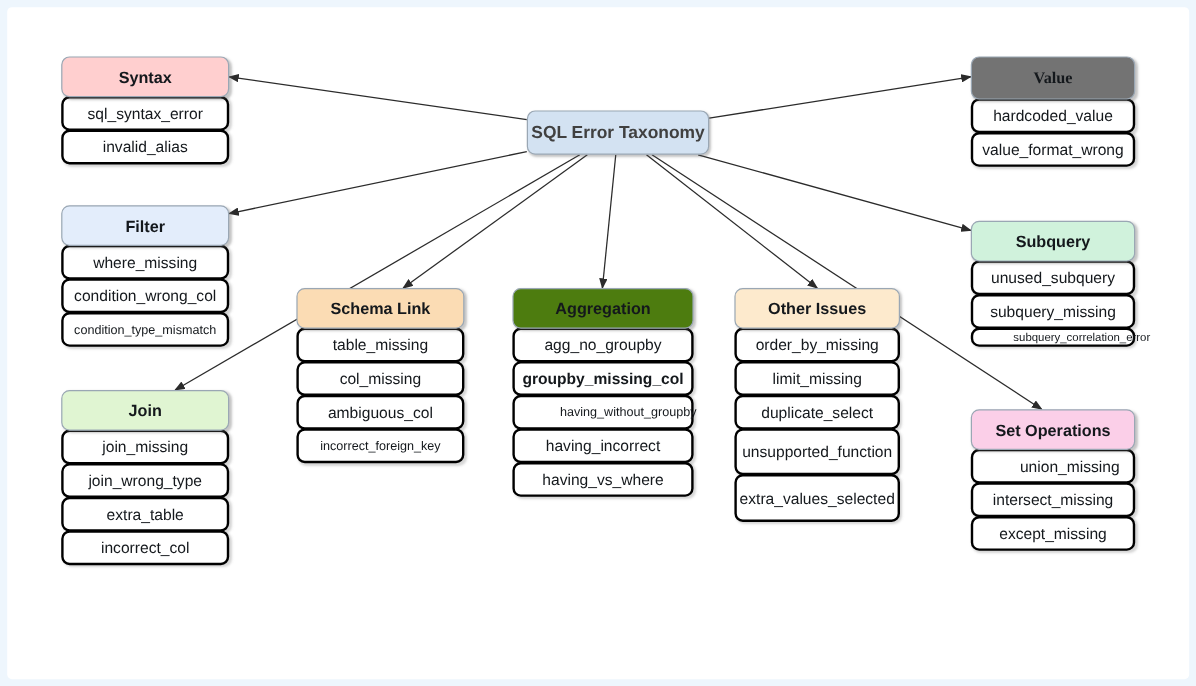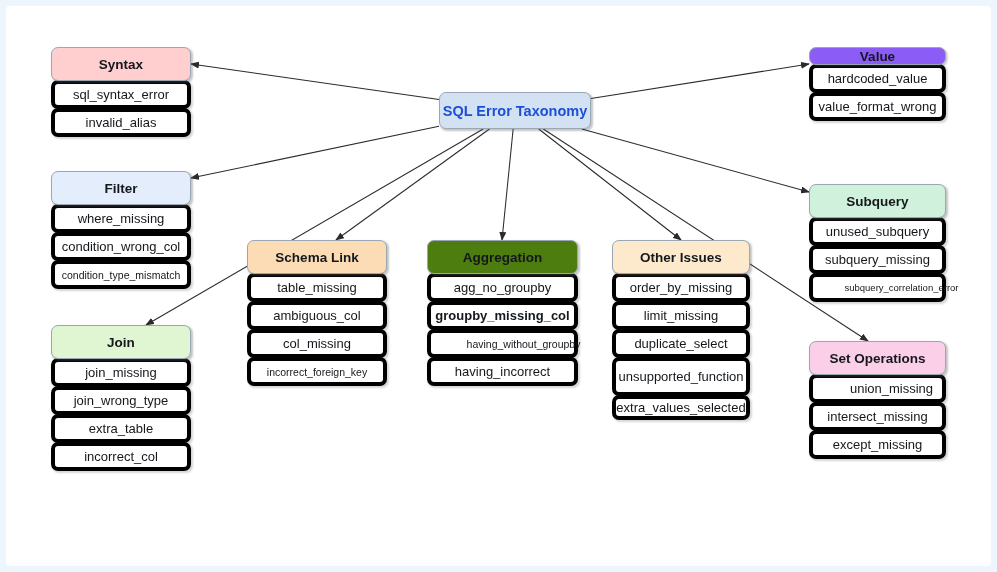--- a/index.html
+++ b/index.html
@@ -34,21 +34,21 @@
     position: absolute;
     box-sizing: border-box;
     background: #d3e2f2;
     border: 1px solid #9aa7b4;
     border-radius: 7px;
     display: flex;
     align-items: center;
     justify-content: center;
     font-size: 14.5px;
     font-weight: bold;
-    color: #1d4ed8;
+    color: #404040;
     box-shadow: 1.5px 1.5px 2px rgba(90,90,90,0.35);
   }
   .group {
     position: absolute;
     box-sizing: border-box;
   }
   .cat-header {
     box-sizing: border-box;
     border: 1px solid #9aa7b4;
     border-radius: 7px;
@@ -58,21 +58,21 @@
     font-size: 13.5px;
     font-weight: bold;
     color: #14181c;
     box-shadow: 1.5px 1.5px 2px rgba(90,90,90,0.35);
     position: relative;
     z-index: 2;
   }
   .leaf {
     box-sizing: border-box;
     background: #ffffff;
-    border: 4px solid #000000;
+    border: 2px solid #000000;
     border-radius: 7px;
     display: flex;
     align-items: center;
     justify-content: center;
     font-size: 13px;
     color: #14181c;
     box-shadow: 1.5px 1.5px 2px rgba(120,120,120,0.30);
     position: relative;
     margin-top: -1px;
   }
@@ -124,49 +124,50 @@
       <div class="group" style="left: 45px; top: 319px; width: 140px;">
         <div class="cat-header" style="height: 34px; background: rgb(224, 245, 210);">Join</div>
         <div class="leaf" style="height: 29px;">join_missing</div>
         <div class="leaf" style="height: 29px;">join_wrong_type</div>
         <div class="leaf" style="height: 29px;">extra_table</div>
         <div class="leaf" style="height: 29px;">incorrect_col</div>
       </div>
       <div class="group" style="left: 241px; top: 234px; width: 140px;">
         <div class="cat-header" style="height: 34px; background: rgb(251, 220, 180);">Schema Link</div>
         <div class="leaf" style="height: 29px;">table_missing</div>
+        <div class="leaf" style="height: 29px;">col_missing</div>
         <div class="leaf" style="height: 29px;">ambiguous_col</div>
-        <div class="leaf" style="height: 29px;">col_missing</div>
         <div class="leaf small" style="height: 29px;">incorrect_foreign_key</div>
       </div>
       <div class="group" style="left: 421px; top: 234px; width: 151px;">
         <div class="cat-header" style="height: 34px; background: #4d7c0f;">Aggregation</div>
         <div class="leaf" style="height: 29px;">agg_no_groupby</div>
         <div class="leaf" style="height: 29px; font-weight: bold;">groupby_missing_col</div>
         <div class="leaf small" style="height: 29px; padding-left: 42px;">having_without_groupby</div>
         <div class="leaf" style="height: 29px;">having_incorrect</div>
+        <div class="leaf" style="height: 29px;">having_vs_where</div>
       </div>
       <div class="group" style="left: 606px; top: 234px; width: 138px;">
         <div class="cat-header" style="height: 34px; background: rgb(253, 234, 205);">Other Issues</div>
         <div class="leaf" style="height: 29px;">order_by_missing</div>
         <div class="leaf" style="height: 29px;">limit_missing</div>
         <div class="leaf" style="height: 29px;">duplicate_select</div>
         <div class="leaf" style="height: 39px;">unsupported_function</div>
-        <div class="leaf" style="height: 25px;">extra_values_selected</div>
+        <div class="leaf" style="height: 40px;">extra_values_selected</div>
       </div>
       <div class="group" style="left: 803px; top: 41px; width: 137px;">
-        <div class="cat-header" style="height: 18px; background: #8b5cf6;">Value</div>
+        <div class="cat-header" style="height: 36px; background: #737373; font-family: Liberation Serif, serif;">Value</div>
         <div class="leaf" style="height: 29px;">hardcoded_value</div>
         <div class="leaf" style="height: 29px;">value_format_wrong</div>
       </div>
       <div class="group" style="left: 803px; top: 178px; width: 137px;">
         <div class="cat-header" style="height: 34px; background: rgb(208, 242, 220);">Subquery</div>
         <div class="leaf" style="height: 29px;">unused_subquery</div>
         <div class="leaf" style="height: 29px;">subquery_missing</div>
-        <div class="leaf tiny" style="height: 29px; padding-left: 48px;">subquery_correlation_error</div>
+        <div class="leaf tiny" style="height: 16px; padding-left: 48px;">subquery_correlation_error</div>
       </div>
       <div class="group" style="left: 803px; top: 335px; width: 137px;">
         <div class="cat-header" style="height: 34px; background: rgb(251, 207, 232);">Set Operations</div>
         <div class="leaf" style="height: 29px; padding-left: 28px;">union_missing</div>
         <div class="leaf" style="height: 29px;">intersect_missing</div>
         <div class="leaf" style="height: 29px;">except_missing</div>
       </div>
     </div>
 
 </div>

